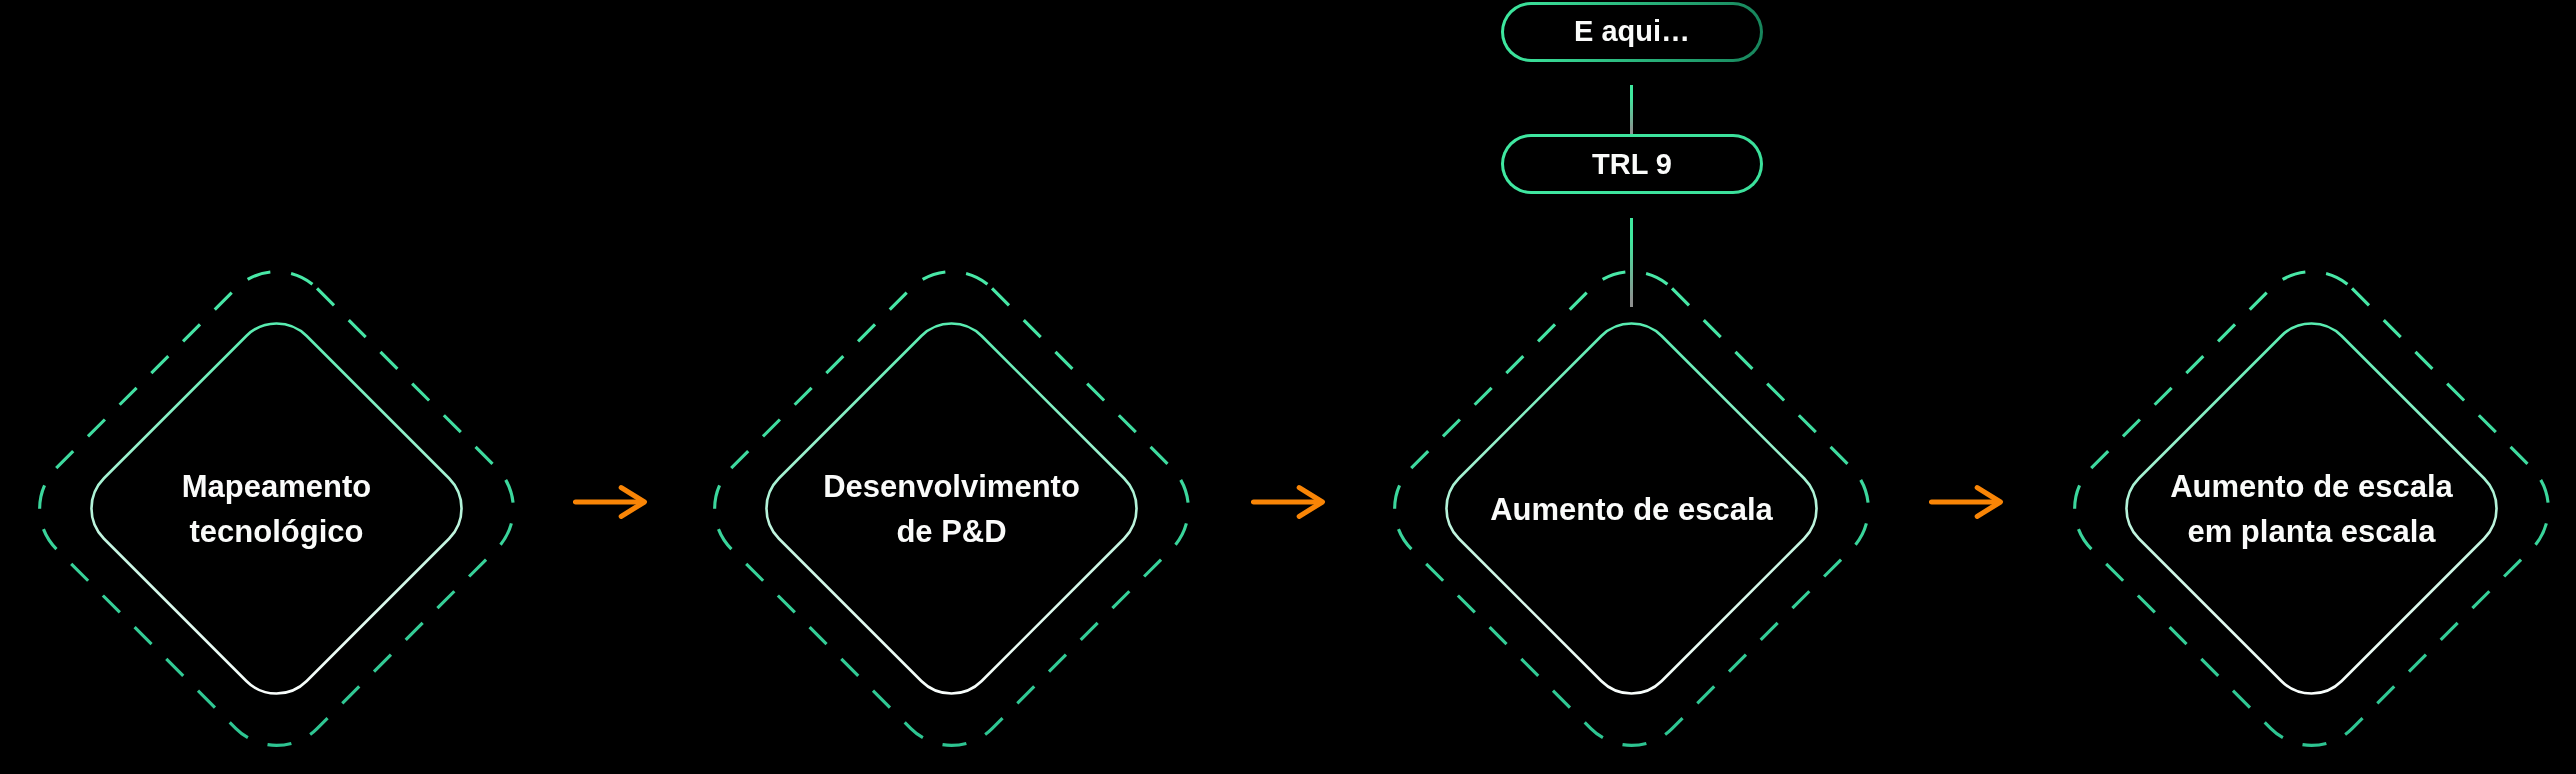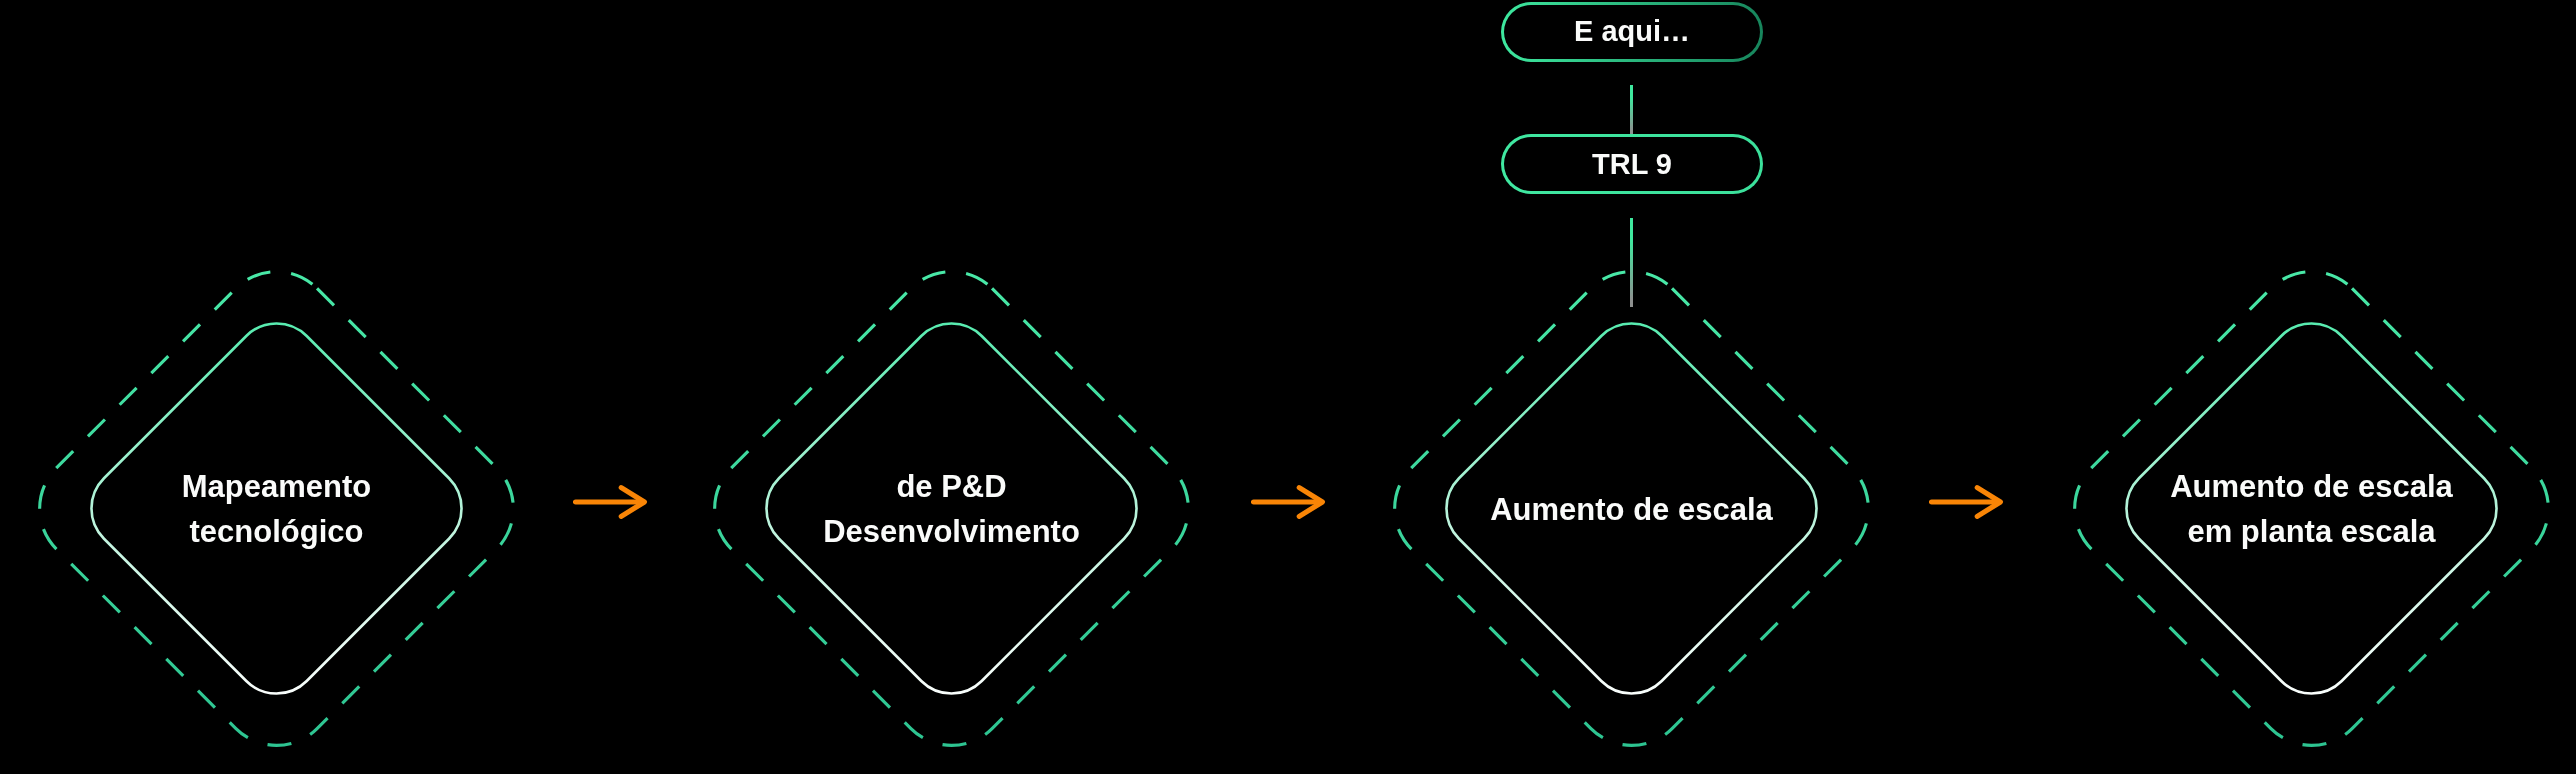--- a/index.html
+++ b/index.html
@@ -124,22 +124,22 @@
             <stop offset="1" stop-color="#FFFFFF"></stop>
         </linearGradient>
       </defs>
       <g transform="rotate(45)">
         <rect x="-353.5" y="-353.5" width="707" height="707" rx="110" fill="none" stroke="url(#dash-g2)" stroke-width="6" stroke-dasharray="46 40"></rect>
         <rect x="-275" y="-275" width="550" height="550" rx="82" fill="none" stroke="url(#inner-g2)" stroke-width="5"></rect>
       </g>
     </svg>
   </div>
   <div class="step-label" style="left:743px">
+    <div>Desenvolvimento</div>
     <div>de P&amp;D</div>
-    <div>Desenvolvimento</div>
   </div>
 
   <svg class="arrow" style="left:1251px" viewBox="0 0 150 70">
     <g fill="none" stroke="#F98506" stroke-width="10" stroke-linecap="round" stroke-linejoin="round">
       <line x1="4" y1="35" x2="130" y2="35"></line>
       <polyline points="93,7 138,35 93,63"></polyline>
     </g>
   </svg>
 
   <div class="connector" id="connector-1"></div>

